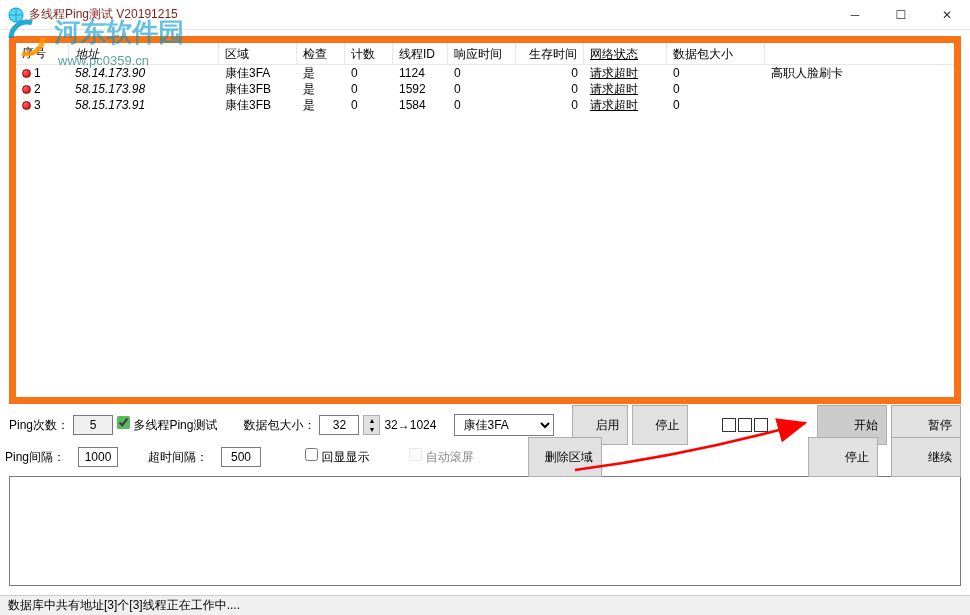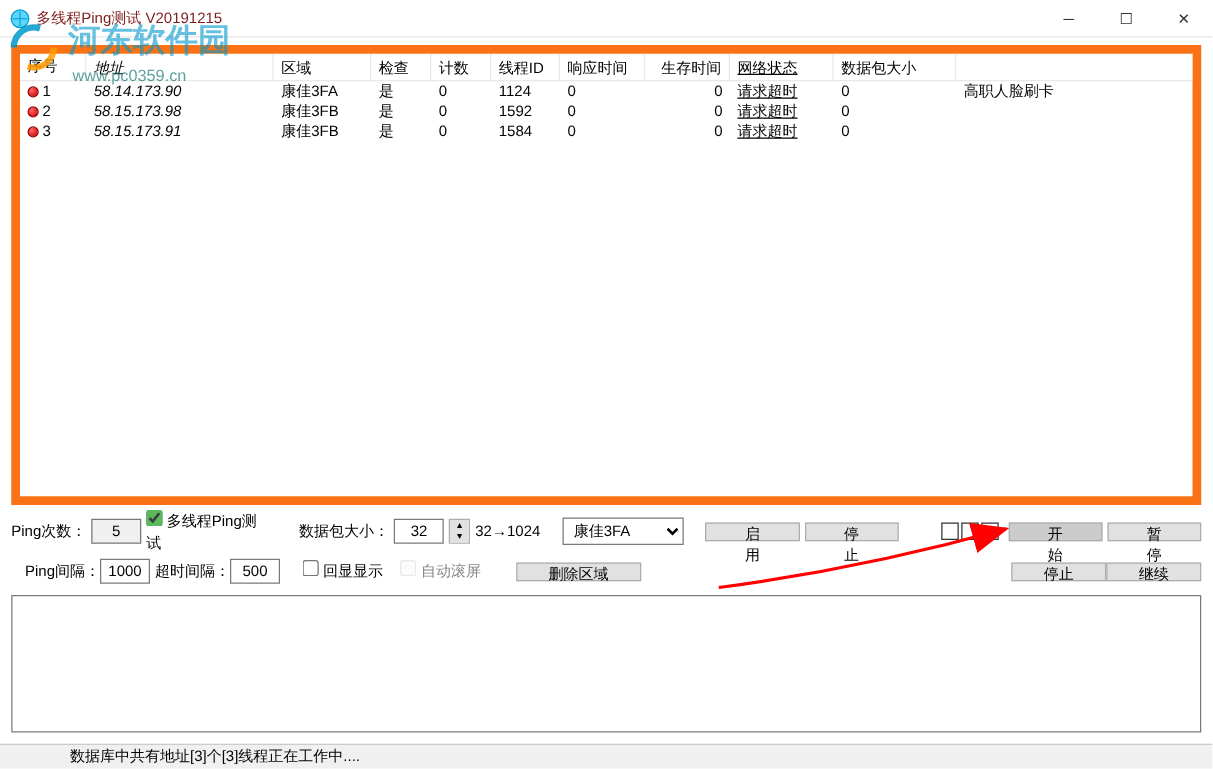--- a/index.html
+++ b/index.html
@@ -30,40 +30,40 @@
     .c-check { width: 48px; }
     .c-count { width: 48px; }
     .c-tid { width: 55px; }
     .c-resp { width: 68px; }
     .c-ttl { width: 68px; text-align: right; }
     .c-net { width: 83px; text-decoration: underline; }
     .c-pkt { width: 98px; }
     .c-desc { width: 150px; }
     
     .controls-row1 { margin: 8px 9px 0 9px; display: flex; align-items: center; gap: 4px; height: 26px; }
-    .controls-row2 { margin: 6px 9px 0 20px; display: flex; align-items: center; gap: 0; height: 26px; }
+    .controls-row2 { margin: 6px 9px 0 5px; display: flex; align-items: center; gap: 13px; height: 26px; }
     .lbl { white-space: nowrap; }
     input.num { width: 40px; height: 20px; border: 1px solid #7a7a7a; text-align: center; background: #fff; }
     input.num[readonly] { background: #f0f0f0; }
     input[type=checkbox] { width: 13px; height: 13px; }
     .chk-green input[type=checkbox] { accent-color: #5cb85c; }
     .spin { display: flex; flex-direction: column; border: 1px solid #adadad; height: 20px; }
     .spin-btn { width: 15px; height: 9px; font-size: 7px; background: #e1e1e1; border: none; display: flex; align-items: center; justify-content: center; }
     select { height: 22px; width: 100px; border: 1px solid #7a7a7a; background: #fff; padding: 0 4px; }
-    button.btn { height: 15px; min-width: 56px; background: #e1e1e1; border: 1px solid #adadad; padding: 0 25px; }
+    button.btn { height: 40px; min-width: 56px; background: #e1e1e1; border: 1px solid #adadad; padding: 0 8px; text-align: right; }
     button.btn.primary { background: #ccc; }
     .three-checks { display: flex; gap: 2px; margin-left: 30px; }
     .three-checks .sq { width: 14px; height: 14px; border: 1px solid #333; }
     
     .arrow-svg { position: absolute; pointer-events: none; z-index: 5; }
     
     .text-area { border: 1px solid #7a7a7a; margin: 6px 9px 0 9px; height: 110px; background: #fff; }
     
     .statusbar { position: absolute; bottom: 0; left: 0; right: 0; height: 20px; border-top: 1px solid #ccc; display: flex; align-items: center; padding: 0 8px; background: #f0f0f0; }
-    .status-seg { flex: 0 0 auto; margin-left: 48px; }
+    .status-seg { flex: 0 0 auto; }
     .status-mid { margin: 0 auto; }
   </style>
 </head>
 <body>
 
 <div class="titlebar">
   <svg class="titlebar-icon" viewBox="0 0 16 16">
       <circle cx="8" cy="8" r="7" fill="#5bd6ff" stroke="#0099cc"></circle>
       <path d="M2 8 h12 M8 2 v12" stroke="#0099cc" stroke-width="0.8"></path>
     </svg>

